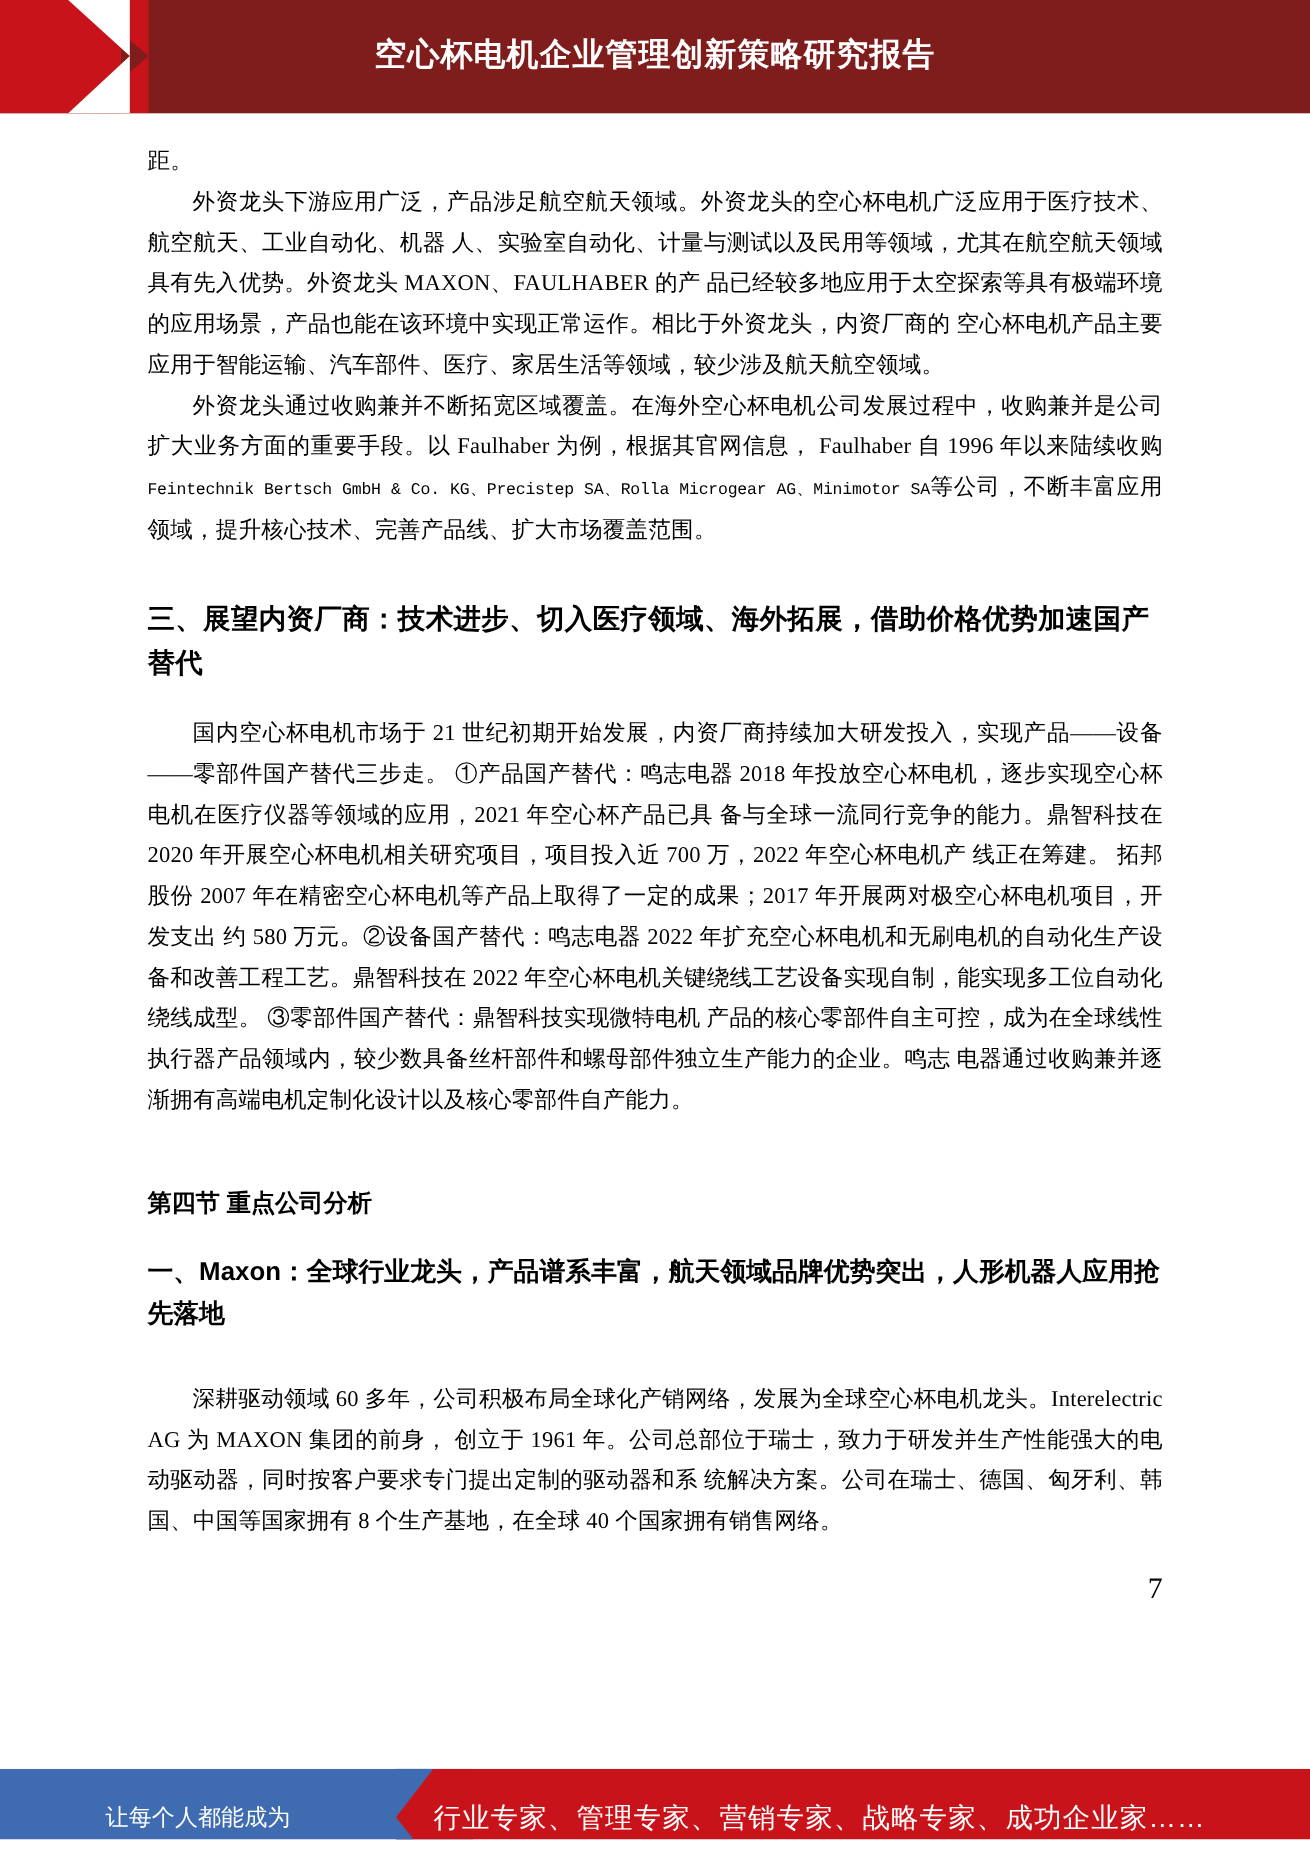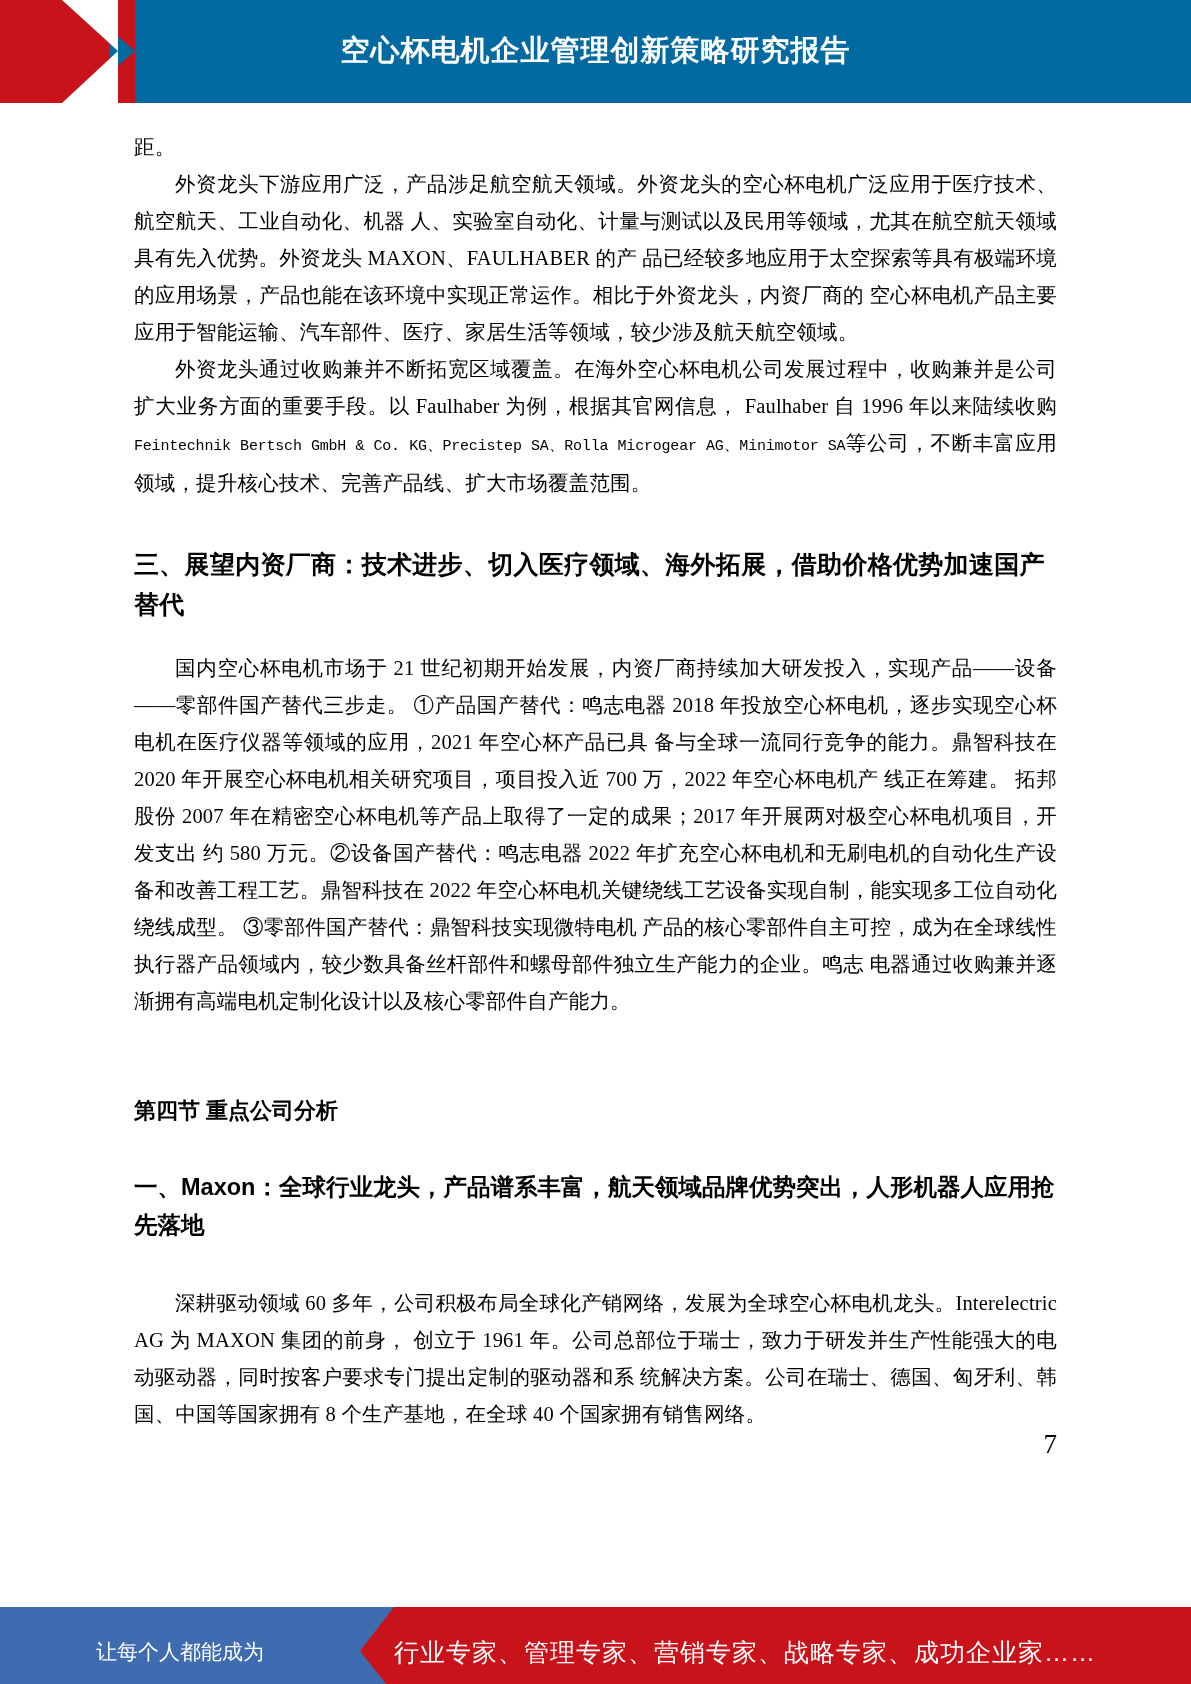--- a/index.html
+++ b/index.html
@@ -16,21 +16,21 @@
     overflow: hidden;
   }
 
   
   .header {
     position: absolute;
     top: 0;
     left: 0;
     width: 1191px;
     height: 103px;
-    background: #0369a1;
+    background: #7f1d1d;
     overflow: hidden;
   }
   .header-red {
     position: absolute;
     top: 0;
     left: 0;
     width: 110px;
     height: 103px;
     background: #c9131a;
   }
@@ -102,21 +102,21 @@
     letter-spacing: 0.3px;
   }
   h3.sub-head {
     margin: 32px 0 0 0;
     font-family: "Liberation Sans", sans-serif;
     font-weight: bold;
     font-size: 22px;
     line-height: 34px;
   }
   h3.sub-head2 {
-    margin: 40px 0 0 0;
+    margin: 26px 0 0 0;
     font-family: "Liberation Sans", sans-serif;
     font-weight: bold;
     font-size: 23.5px;
     line-height: 38px;
   }
   .mono {
     font-family: "Liberation Mono", monospace;
     font-size: 15px;
     letter-spacing: -0.2px;
   }
@@ -124,24 +124,24 @@
     position: absolute;
     right: 134px;
     bottom: 32px;
     font-size: 27px;
     font-family: "Liberation Serif", serif;
   }
 
   
   .footer {
     position: absolute;
-    bottom: 0;
-    left: 0;
-    width: 1191px;
-    height: 77px;
+    bottom: 12px;
+    left: 0;
+    width: 1191px;
+    height: 64px;
     overflow: hidden;
   }
   .footer-blue {
     position: absolute;
     top: 0;
     left: 0;
     width: 430px;
     height: 87px;
     background: #3f6bb0;
   }
@@ -204,21 +204,21 @@
   <p class="para" style="margin-top:26px;">距。</p>
 
   <p class="para indent gap-md">外资龙头下游应用广泛，产品涉足航空航天领域。外资龙头的空心杯电机广泛应用于医疗技术、航空航天、工业自动化、机器 人、实验室自动化、计量与测试以及民用等领域，尤其在航空航天领域具有先入优势。外资龙头 MAXON、FAULHABER 的产 品已经较多地应用于太空探索等具有极端环境的应用场景，产品也能在该环境中实现正常运作。相比于外资龙头，内资厂商的 空心杯电机产品主要应用于智能运输、汽车部件、医疗、家居生活等领域，较少涉及航天航空领域。</p>
 
   <p class="para indent gap-md"><span>外资龙头通过收购兼并不断拓宽区域覆盖。在海外空心杯电机公司发展过程中，收购兼并是公司扩大业务方面的重要手段。以 Faulhaber 为例，根据其官网信息， Faulhaber 自 1996 年以来陆续收购</span><span class="mono">Feintechnik Bertsch GmbH &amp; Co. KG、Precistep SA、Rolla Microgear AG、Minimotor SA</span><span>等公司，不断丰富应用领域，提升核心技术、完善产品线、扩大市场覆盖范围。</span></p>
 
   <h2 class="section-head">三、展望内资厂商：技术进步、切入医疗领域、海外拓展，借助价格优势加速国产替代</h2>
 
   <p class="para indent" style="margin-top:26px;">国内空心杯电机市场于 21 世纪初期开始发展，内资厂商持续加大研发投入，实现产品——设备——零部件国产替代三步走。 ①产品国产替代：鸣志电器 2018 年投放空心杯电机，逐步实现空心杯电机在医疗仪器等领域的应用，2021 年空心杯产品已具 备与全球一流同行竞争的能力。鼎智科技在 2020 年开展空心杯电机相关研究项目，项目投入近 700 万，2022 年空心杯电机产 线正在筹建。 拓邦股份 2007 年在精密空心杯电机等产品上取得了一定的成果；2017 年开展两对极空心杯电机项目，开发支出 约 580 万元。②设备国产替代：鸣志电器 2022 年扩充空心杯电机和无刷电机的自动化生产设备和改善工程工艺。鼎智科技在 2022 年空心杯电机关键绕线工艺设备实现自制，能实现多工位自动化绕线成型。 ③零部件国产替代：鼎智科技实现微特电机 产品的核心零部件自主可控，成为在全球线性执行器产品领域内，较少数具备丝杆部件和螺母部件独立生产能力的企业。鸣志 电器通过收购兼并逐渐拥有高端电机定制化设计以及核心零部件自产能力。</p>
 
-  <h3 class="sub-head" style="margin-top:74px;">第四节 重点公司分析</h3>
+  <h3 class="sub-head" style="margin-top:58px;">第四节 重点公司分析</h3>
 
   <h3 class="sub-head2">一、Maxon：全球行业龙头，产品谱系丰富，航天领域品牌优势突出，人形机器人应用抢先落地</h3>
 
   <p class="para indent" style="margin-top:41px;">深耕驱动领域 60 多年，公司积极布局全球化产销网络，发展为全球空心杯电机龙头。Interelectric AG 为 MAXON 集团的前身， 创立于 1961 年。公司总部位于瑞士，致力于研发并生产性能强大的电动驱动器，同时按客户要求专门提出定制的驱动器和系 统解决方案。公司在瑞士、德国、匈牙利、韩国、中国等国家拥有 8 个生产基地，在全球 40 个国家拥有销售网络。</p>
 
   <div class="page-number">7</div>
 </div>
 
 <div class="footer">
   <div class="footer-blue"></div>

